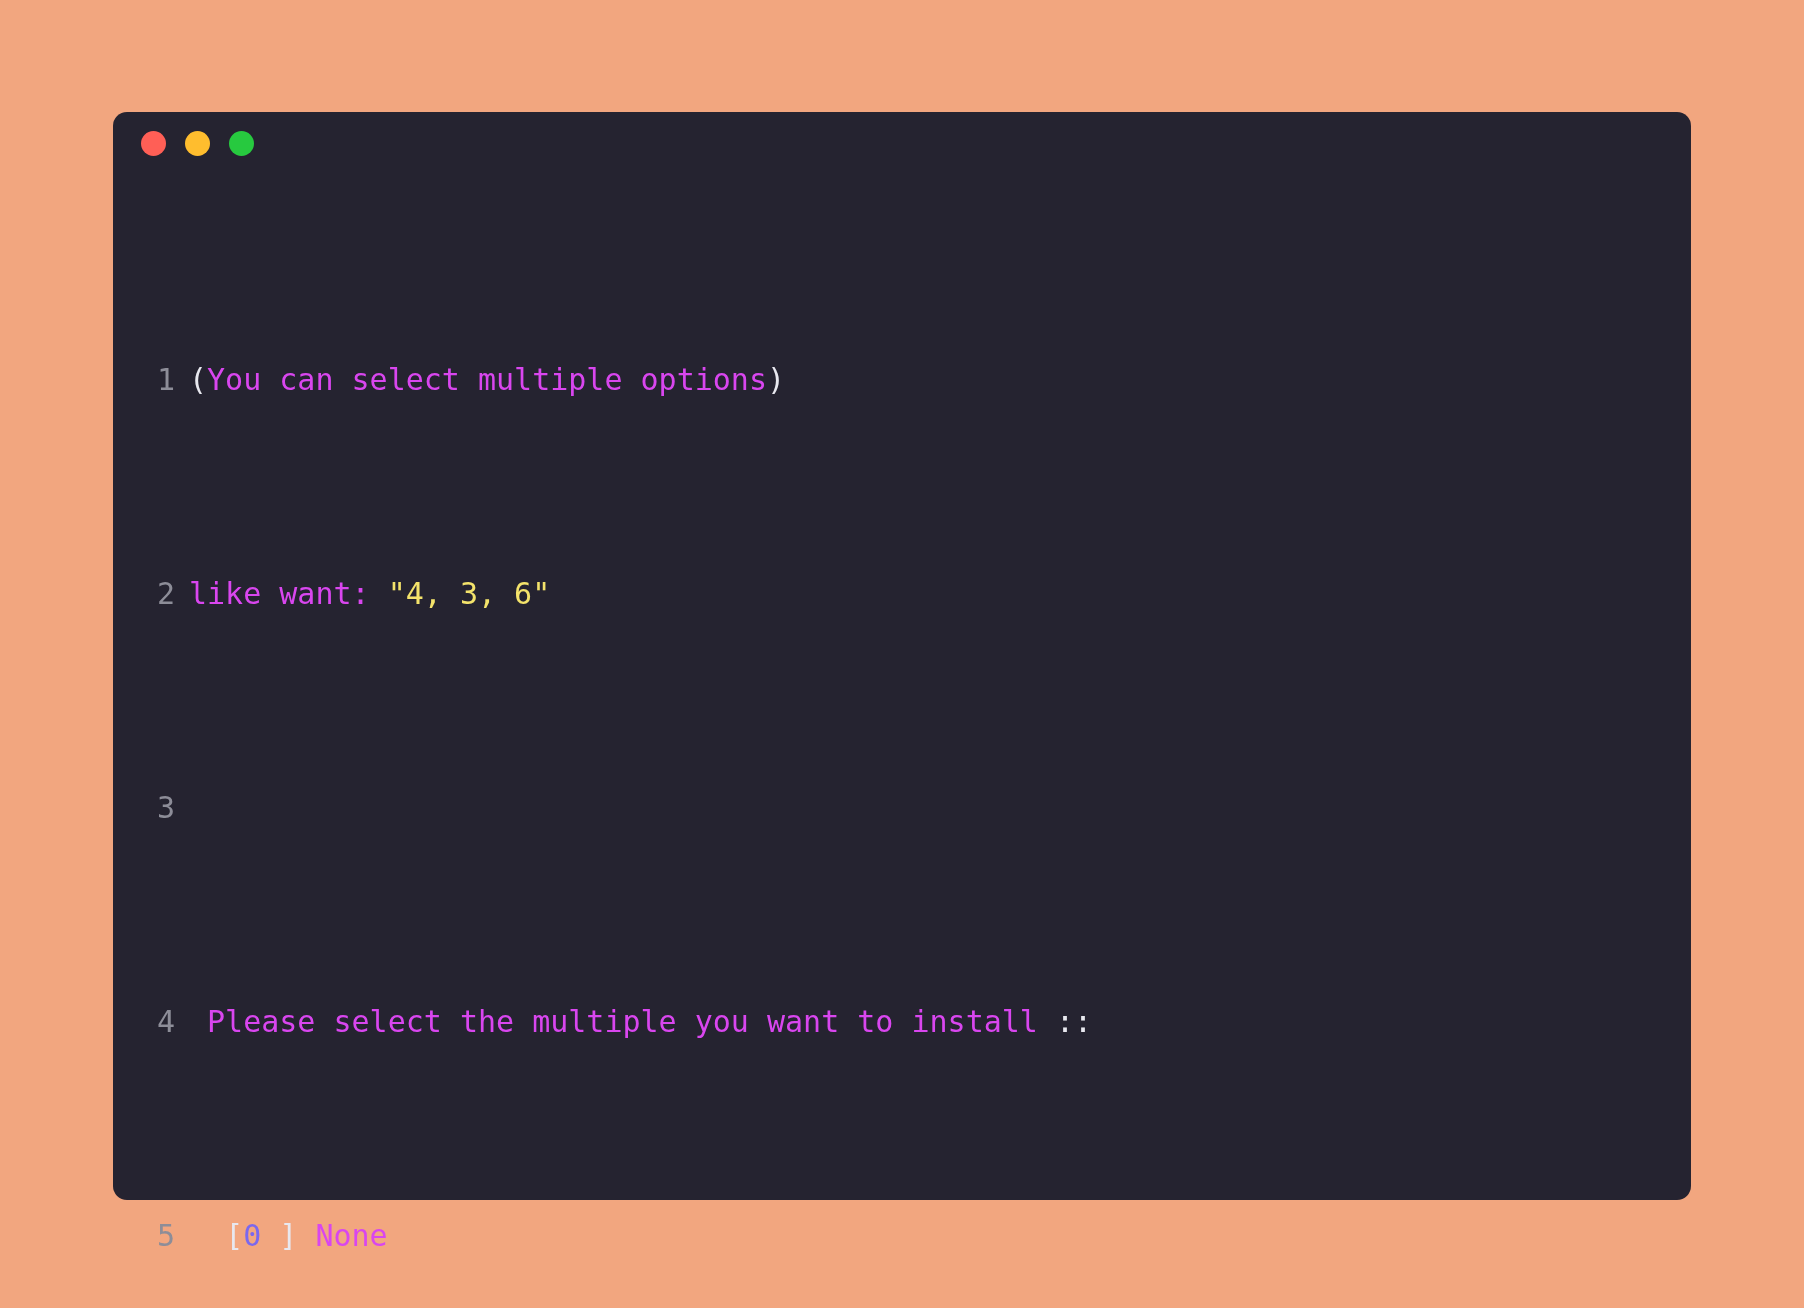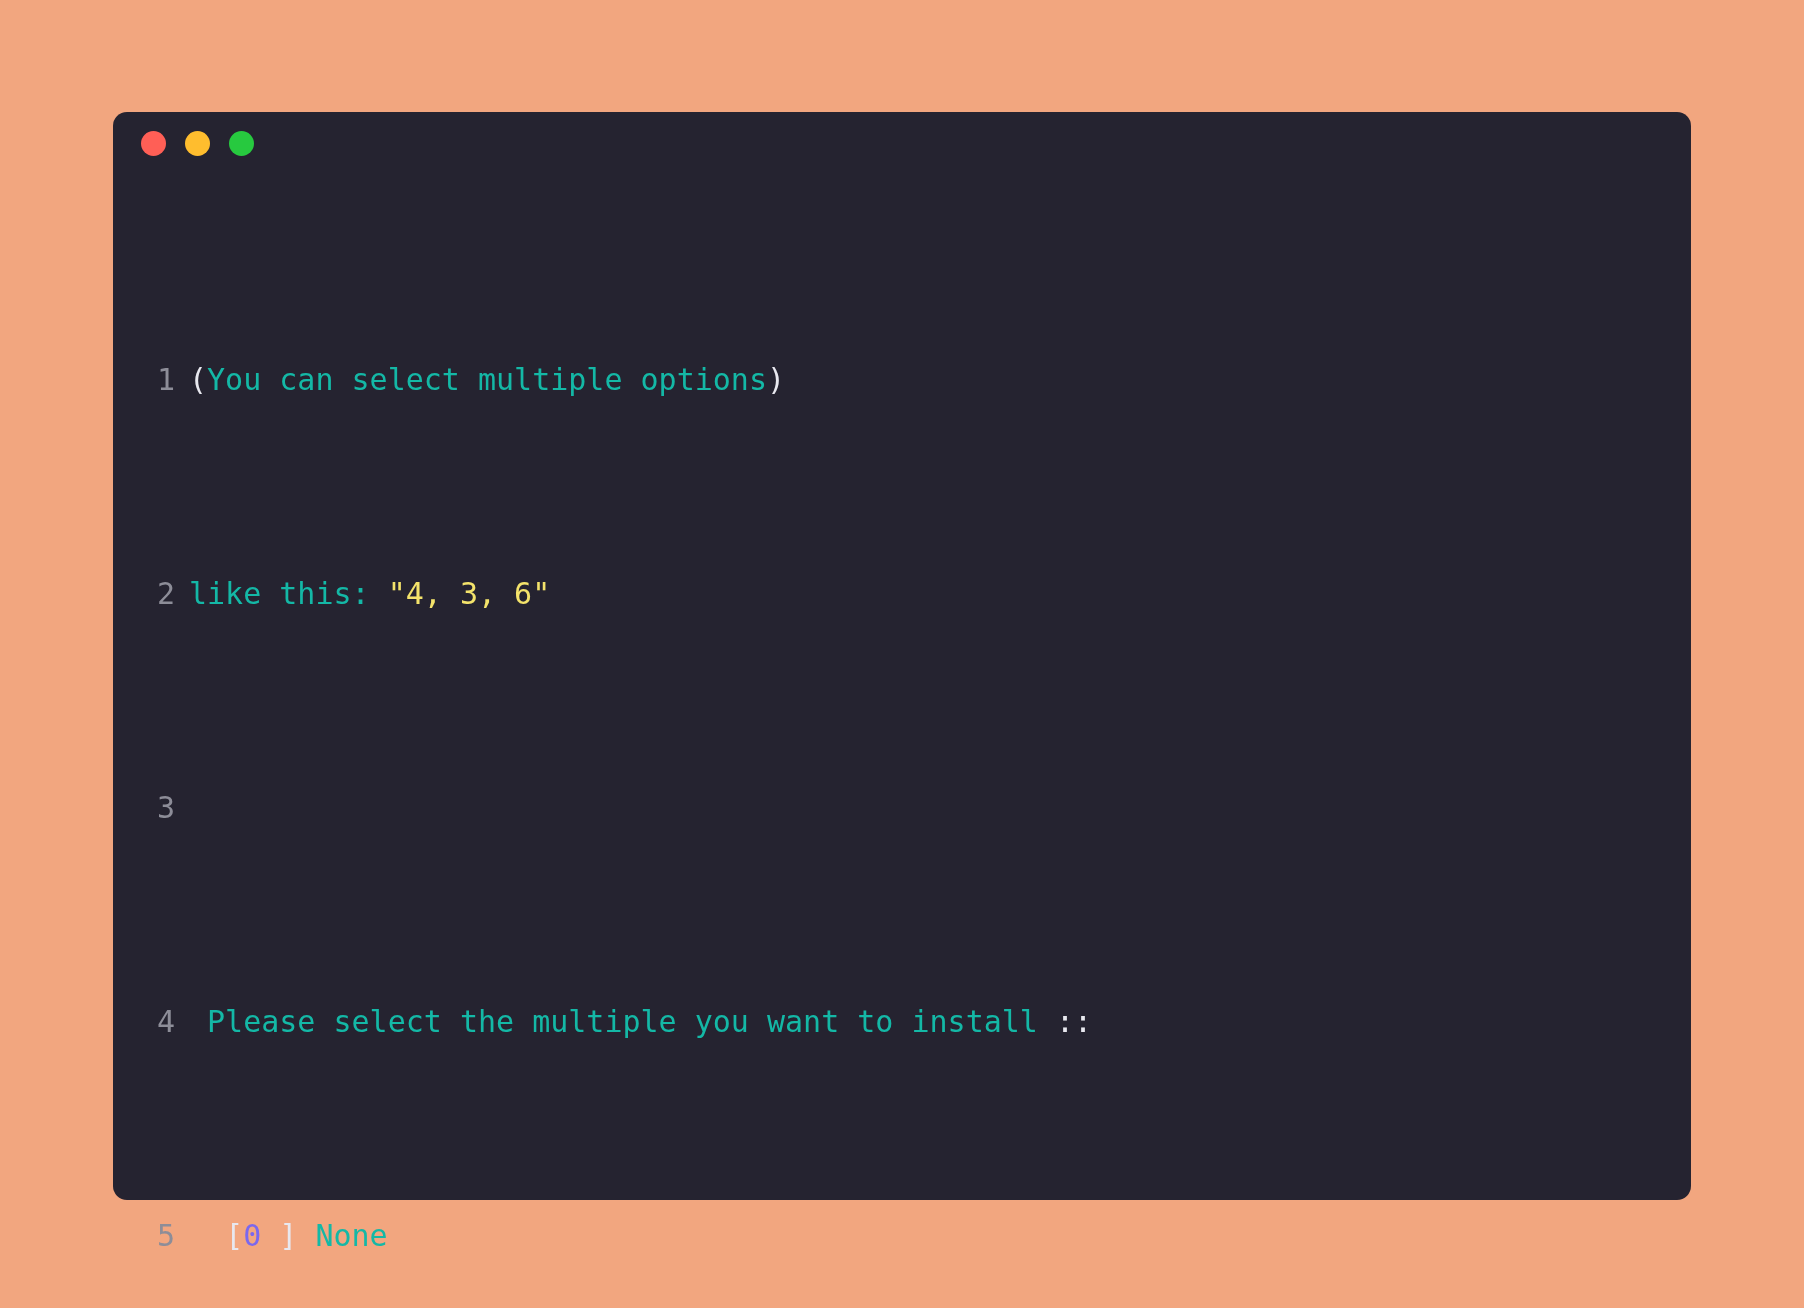--- a/index.html
+++ b/index.html
@@ -66,21 +66,21 @@
     font-size: 30px;
     user-select: none;
   }
 
   .content {
     white-space: pre;
     font-size: 30px;
   }
 
   
-  .g  { color: #14b8a6; text-align: right; }   
+  .g  { color: #d946ef; text-align: right; }   
   .w  { color: #e8e8ef; }   
   .p  { color: #7b68ee; }   
   .y  { color: #f4e36b; }   
 </style>
 </head>
 <body>
 
 <div id="terminal-window">
 
   <div id="titlebar">
@@ -93,21 +93,21 @@
 
     
     <div class="code-line">
       <span class="gutter">1</span>
       <span class="content"><span class="w">(</span><span class="g">You can select multiple options</span><span class="w">)</span></span>
     </div>
 
     
     <div class="code-line">
       <span class="gutter">2</span>
-      <span class="content"><span class="g">like this: </span><span class="y">"4, 3, 6"</span></span>
+      <span class="content"><span class="g">like want: </span><span class="y">"4, 3, 6"</span></span>
     </div>
 
     
     <div class="code-line">
       <span class="gutter">3</span>
       <span class="content"></span>
     </div>
 
     
     <div class="code-line">

